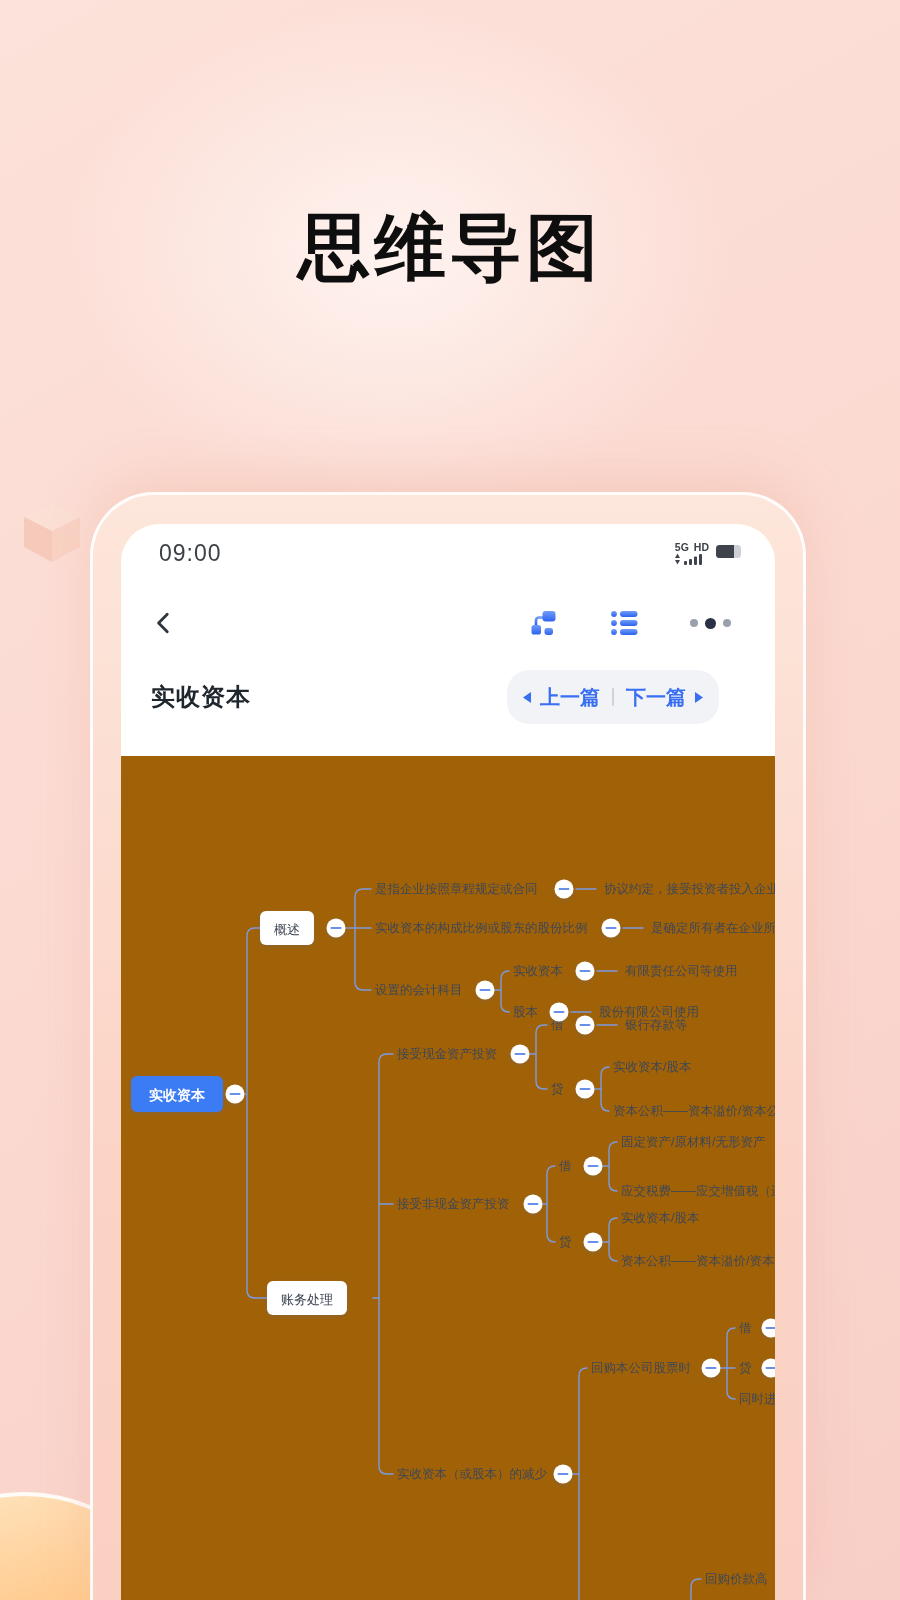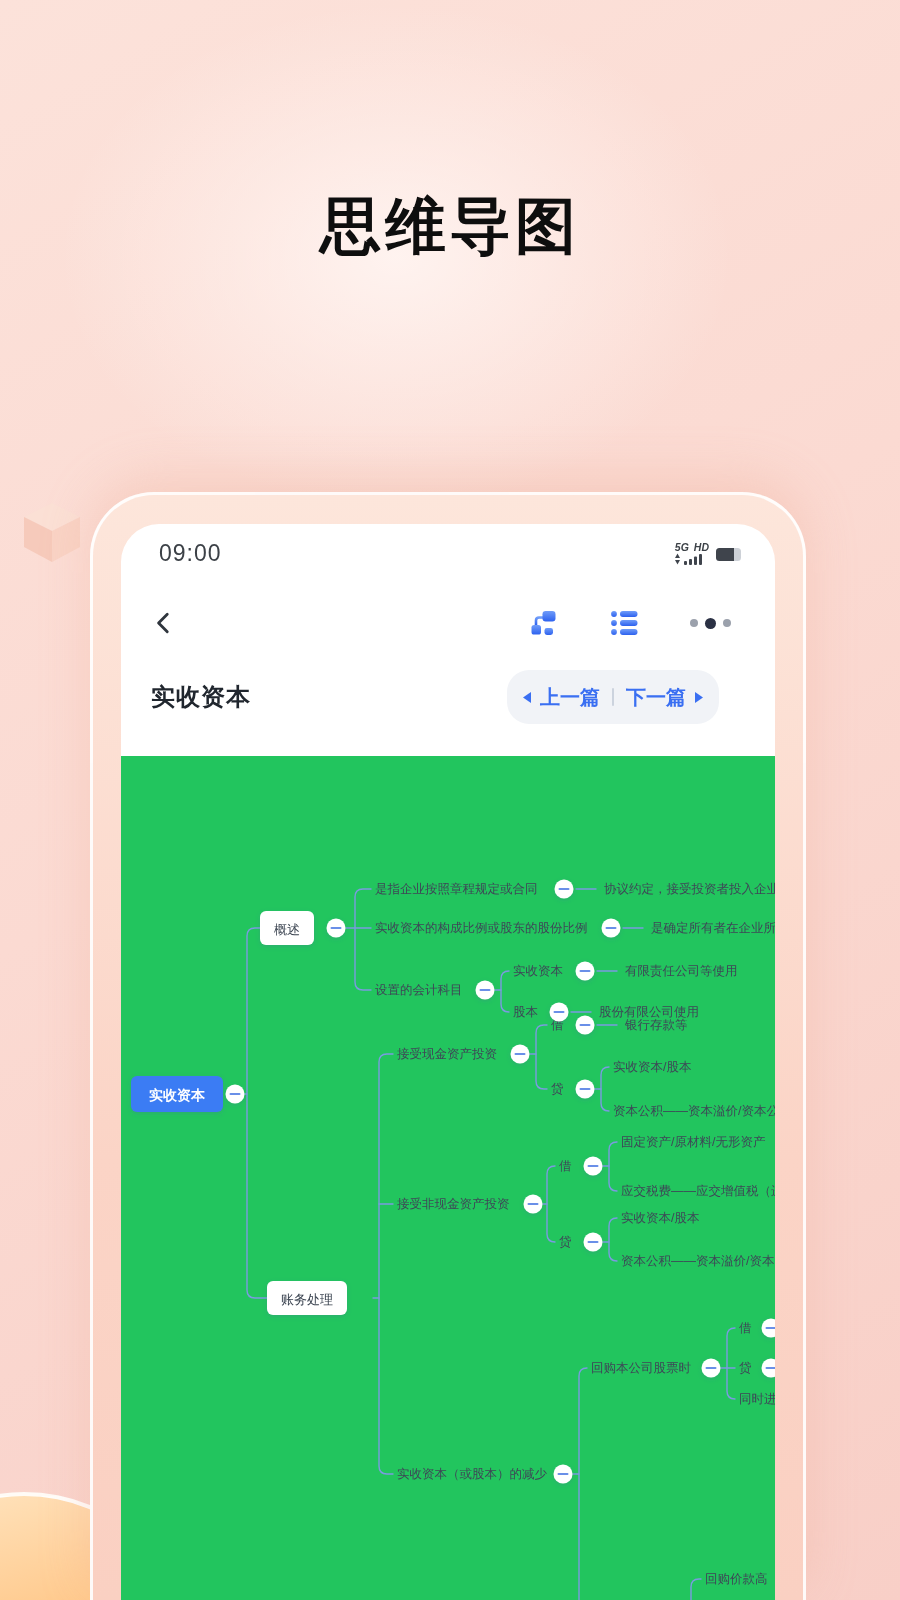--- a/index.html
+++ b/index.html
@@ -4,22 +4,22 @@
 <style>
   html,body{margin:0;padding:0;}
   body{width:900px;height:1600px;overflow:hidden;position:relative;
        font-family:"Liberation Sans","DejaVu Sans",sans-serif;
        background:
          radial-gradient(ellipse 560px 420px at 44% 16%, rgba(255,245,242,.9) 0%, rgba(255,245,242,0) 60%),
          linear-gradient(150deg,#fce2da 0%,#fbdad2 45%,#f8cfc7 100%);}
   .page{position:absolute;inset:0;}
 
   
-  .hero-title{position:absolute;top:186px;left:0;right:0;margin:0;text-align:center;
-    font-size:61px;font-weight:900;color:#0e0e0e;letter-spacing:4px;}
+  .hero-title{position:absolute;top:186px;left:0;right:0;margin:14px;text-align:center;
+    font-size:72px;font-weight:900;color:#0e0e0e;letter-spacing:4px;}
   .hero-sub{position:absolute;top:310px;left:0;right:0;margin:0;text-align:center;
     font-size:34px;color:#989595;letter-spacing:2px;}
 
   
   .cube{position:absolute;left:22px;top:502px;z-index:1;}
   .ball{position:absolute;left:-150px;top:1492px;width:340px;height:340px;border-radius:50%;
     background:linear-gradient(165deg,#ffe3bd 5%,#ffc98c 40%,#ffab4e 85%);
     border:4px solid rgba(255,255,255,.95);z-index:1;}
 
   
@@ -27,21 +27,21 @@
     border:3px solid rgba(255,255,255,.9);border-bottom:none;border-radius:64px 64px 0 0;
     background:linear-gradient(180deg,#fde6db 0%,#fbd4c6 60%,#fad0c2 100%);
     padding:29px 28px 0 28px;z-index:2;box-shadow:0 -14px 50px rgba(236,160,135,.28);}
   .screen{width:654px;height:1076px;background:#fff;border-radius:38px 38px 0 0;overflow:hidden;
     display:flex;flex-direction:column;}
 
   
   .status-bar{height:52px;display:flex;justify-content:space-between;align-items:flex-start;
     padding:16px 34px 0 38px;box-sizing:border-box;}
   .status-time{font-size:23px;color:#3c4147;letter-spacing:1px;}
-  .status-right{display:flex;align-items:center;gap:7px;padding-top:2px;font-style:italic;}
+  .status-right{display:flex;gap:7px;padding-top:2px;}
   .net-col{display:flex;flex-direction:column;align-items:flex-start;line-height:1;}
   .net-row{display:flex;gap:5px;font-size:10.5px;font-weight:700;color:#3c4147;}
   .battery{position:relative;width:25px;height:13px;border-radius:3.5px;background:#cdd1d7;overflow:hidden;margin-top:3px;}
   .battery i{position:absolute;left:0;top:0;bottom:0;width:70%;background:#3f444c;}
   .battery:after{content:"";position:absolute;right:-4px;top:3.5px;width:3px;height:6px;background:#cdd1d7;border-radius:1px;}
 
   
   .nav-row{height:76px;display:flex;align-items:center;justify-content:space-between;
     padding:18px 44px 0 30px;box-sizing:border-box;}
   .nav-icons{display:flex;align-items:center;gap:50px;}
@@ -54,21 +54,21 @@
   
   .header-row{height:104px;display:flex;align-items:center;justify-content:space-between;
     padding:0 56px 14px 30px;box-sizing:border-box;}
   .doc-title{margin:0;font-size:24px;font-weight:800;color:#20262e;letter-spacing:1px;}
   .pager{display:flex;align-items:center;background:#f1f3f7;border-radius:22px;height:54px;padding:0 16px;gap:12px;}
   .pager button{display:flex;align-items:center;gap:9px;background:none;border:none;cursor:pointer;
     color:#3a6ff2;font-size:20px;font-weight:700;font-family:inherit;padding:0;}
   .pager-divider{width:2px;height:18px;background:#ccd3de;border-radius:1px;}
 
   
-  .map{flex:1;background:#22c55e;}
+  .map{flex:1;background:#a16207;}
   .map svg{display:block;}
   .mm-link{stroke:#7b9be0;stroke-width:1.4;fill:none;stroke-linecap:round;}
   .mm-text{font-size:12.5px;fill:#3e4757;dominant-baseline:central;}
   .mm-card{fill:#ffffff;}
   .mm-card.root{fill:#3b7bf4;}
   .mm-card-text{font-size:13px;fill:#39424f;dominant-baseline:central;text-anchor:middle;}
   .mm-card-text.root{fill:#ffffff;font-weight:700;font-size:14px;}
   .mm-collapse circle{fill:#fff;}
   .mm-collapse line{stroke:#6a8fe8;stroke-width:2;stroke-linecap:round;}
 </style>

